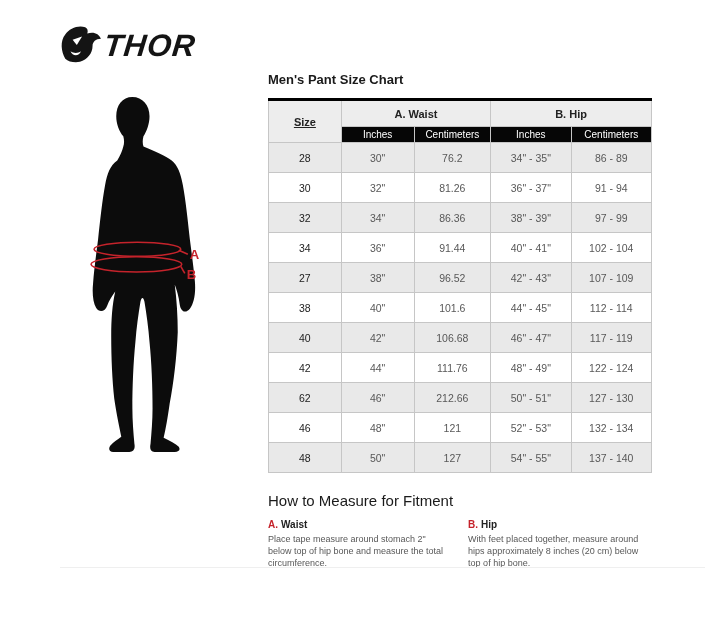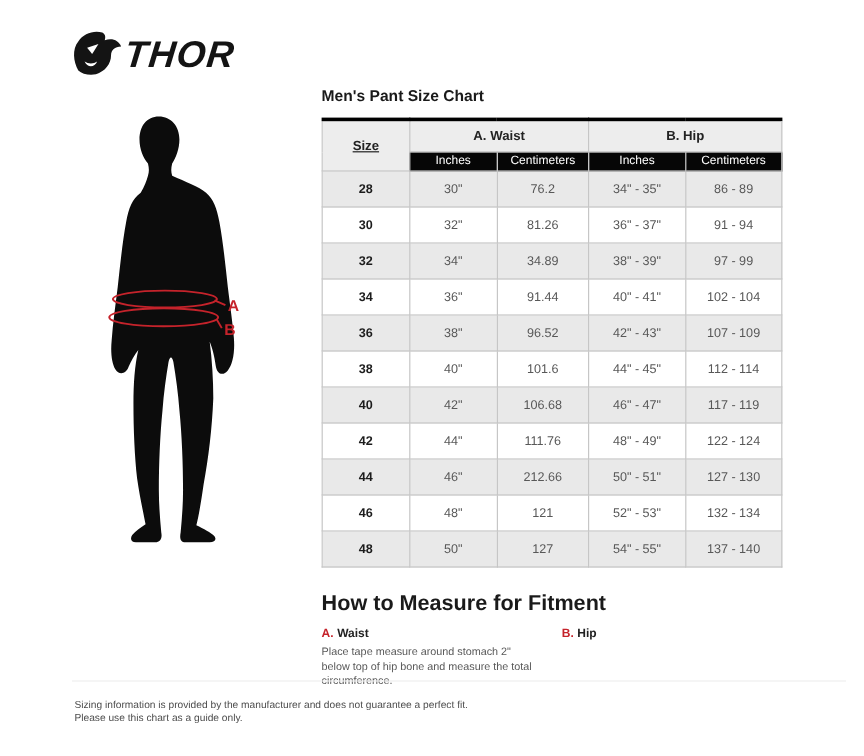--- a/index.html
+++ b/index.html
@@ -20,25 +20,25 @@
   .content { position:absolute; left:222px; top:72px; width:430px;padding-left:46px; }
   .chart-title { font-size:13px; font-weight:bold; color:#1a1a1a; margin-bottom:11px; }
 
   table { width:100%; border-collapse:collapse; border-top:3px solid #000;
           border-left:1px solid #bdbdbd; border-right:1px solid #bdbdbd; border-bottom:1px solid #bdbdbd; }
   th, td { border:1px solid #c6c6c6; text-align:center; vertical-align:middle; }
   thead th.group { background:#ededed; color:#222; font-size:11px; font-weight:bold; height:27px; }
   thead th.sub   { background:#060606; color:#fff; font-size:10px; font-weight:normal; height:16px; }
   th.size-head   { background:#ededed; color:#222; font-size:11px; font-weight:bold;text-decoration:underline; }
   tbody td { height:30px; font-size:10.5px; color:#585858; }
-  tbody td.col-size { font-weight:bold; color:#1c1c1c; }
+  tbody td.col-size { font-weight:normal; color:#1c1c1c; }
   tbody tr:nth-child(odd)  { background:#e9e9e9; }
   tbody tr:nth-child(even) { background:#ffffff; }
 
-  .measure-title { font-size:18px; font-weight:bold; color:#1a1a1a; margin:19px 0 10px 0; }
+  .measure-title { font-size:15px; font-weight:normal; color:#1a1a1a; margin:19px 0 10px 0; }
   .measure-cols { display:flex; }
   .mcol { width:205px; }
   .mcol + .mcol { margin-left:18px; width:207px; }
   .mhead { font-size:10px; font-weight:bold; color:#222; margin-bottom:3px; }
   .mhead .letter { color:#c5232b; margin-right:3px; }
   .mtext { font-size:9px; color:#585858; line-height:12px; }
 
   .divider { position:absolute; left:60px; top:567px; width:645px; height:1px; background:#efefef; }
   .disclaimer { position:absolute; left:62px; top:582px; font-size:8.5px; color:#4c4c4c; line-height:11px; }
 </style>
@@ -120,33 +120,33 @@
           <tr>
         <td class="col-size">30</td>
         <td>32"</td>
         <td>81.26</td>
         <td>36" - 37"</td>
         <td>91 - 94</td>
       </tr>
           <tr>
         <td class="col-size">32</td>
         <td>34"</td>
-        <td>34.89</td>
+        <td>86.36</td>
         <td>38" - 39"</td>
         <td>97 - 99</td>
       </tr>
           <tr>
         <td class="col-size">34</td>
         <td>36"</td>
         <td>91.44</td>
         <td>40" - 41"</td>
         <td>102 - 104</td>
       </tr>
           <tr>
-        <td class="col-size">36</td>
+        <td class="col-size">27</td>
         <td>38"</td>
         <td>96.52</td>
         <td>42" - 43"</td>
         <td>107 - 109</td>
       </tr>
           <tr>
         <td class="col-size">38</td>
         <td>40"</td>
         <td>101.6</td>
         <td>44" - 45"</td>
@@ -160,21 +160,21 @@
         <td>117 - 119</td>
       </tr>
           <tr>
         <td class="col-size">42</td>
         <td>44"</td>
         <td>111.76</td>
         <td>48" - 49"</td>
         <td>122 - 124</td>
       </tr>
           <tr>
-        <td class="col-size">44</td>
+        <td class="col-size">62</td>
         <td>46"</td>
         <td>212.66</td>
         <td>50" - 51"</td>
         <td>127 - 130</td>
       </tr>
           <tr>
         <td class="col-size">46</td>
         <td>48"</td>
         <td>121</td>
         <td>52" - 53"</td>
@@ -195,24 +195,21 @@
       <div class="mcol">
         <div class="mhead">
           <span class="letter">A.</span><span>Waist</span>
         </div>
         <p class="mtext">Place tape measure around stomach 2" below top of hip bone and measure the total circumference.</p>
       </div>
       <div class="mcol">
         <div class="mhead">
           <span class="letter">B.</span><span>Hip</span>
         </div>
+        <p class="mtext">With feet placed together, measure around hips approximately 8 inches (20 cm) below top of hip bone.</p>
       </div>
     </div>
   </main>
 
   <div class="divider"></div>
 
-  <footer class="disclaimer">
-    <div>Sizing information is provided by the manufacturer and does not guarantee a perfect fit.</div>
-    <div>Please use this chart as a guide only.</div>
-  </footer>
 
 </div>
 
 </body></html>

